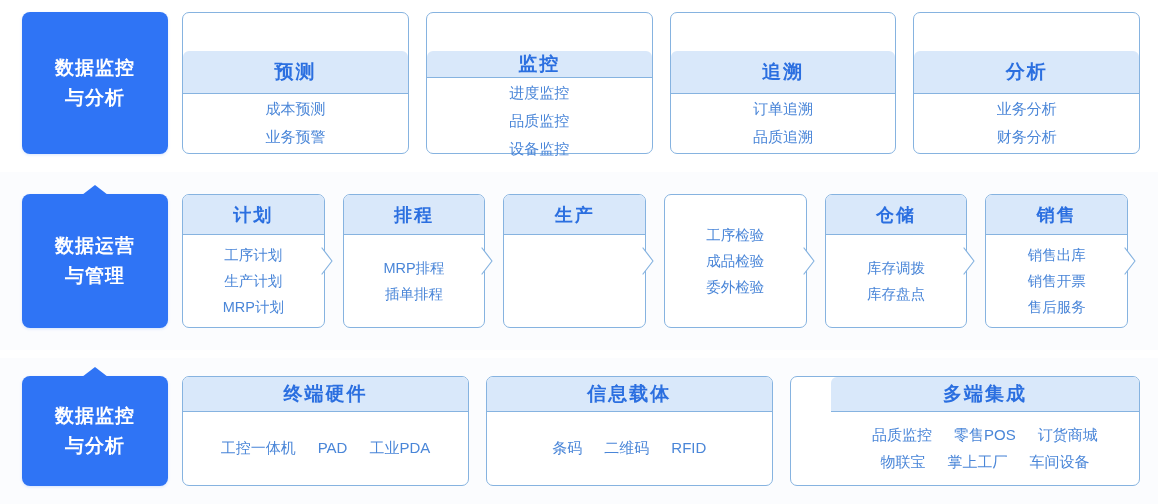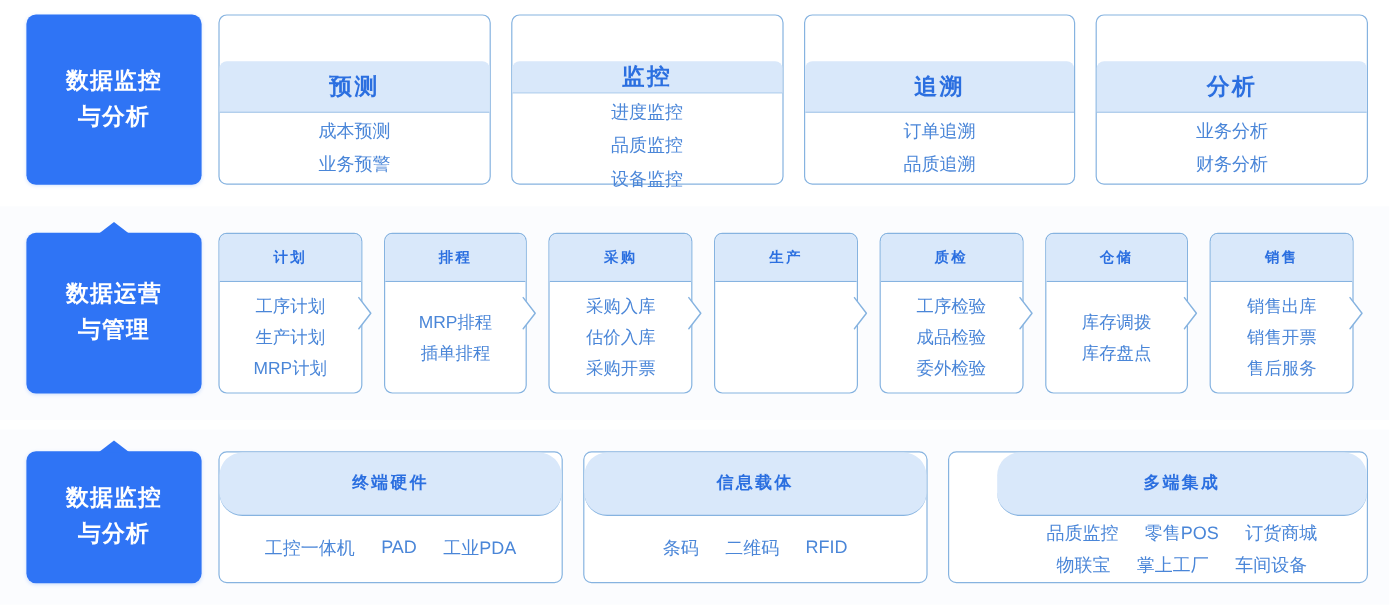--- a/index.html
+++ b/index.html
@@ -110,39 +110,39 @@
 
   
   .row-top { gap: 17px; align-items: center; }
   .row-top .card { flex: 1 1 0; height: 142px; }
   .row-top .card-hd { height: 44px; font-size: 19px; margin-top: 38px; }
   .row-top .card-bd { gap: 9px; font-size: 15px; padding: 6px 0; }
 
   
   .row-mid { gap: 18px; align-items: center; padding-right: 30px; }
   .row-mid .card { flex: 1 1 0; height: 134px; }
-  .row-mid .card-hd { height: 40px; font-size: 12px; }
+  .row-mid .card-hd { height: 40px; font-size: 18px; }
   .row-mid .card-bd { gap: 7px; font-size: 14.5px; padding: 5px 0; }
 
   
   .chev {
     position: absolute;
     right: -10px;
     top: 50%;
     transform: translateY(-50%);
     width: 13px;
     height: 28px;
     pointer-events: none;
   }
   .chev svg { display: block; }
 
   
   .row-bot { gap: 17px; align-items: center; }
   .row-bot .card { height: 110px; }
-  .row-bot .card-hd { height: 53px; font-size: 14px; border-radius: 19px; }
+  .row-bot .card-hd { height: 35px; font-size: 19px; }
   .row-bot .card-bd { gap: 8px; font-size: 15px; padding: 4px 0; }
   .row-bot .card.c-term { flex: 3.05 1 0; }
   .row-bot .card.c-info { flex: 3.05 1 0; justify-content: flex-end; }
   .row-bot .card.c-multi { flex: 3.30 1 0; padding-left: 40px; }
   .row-bot .item-row {
     display: flex;
     justify-content: center;
     gap: 22px;
     white-space: nowrap;
   }
@@ -228,45 +228,31 @@
           <span class="item">MRP排程</span>
           <span class="item">插单排程</span>
         </div>
         <span class="chev">
           <svg width="13" height="28" viewBox="0 0 13 28">
               <path d="M1 1 L11 14 L1 27" fill="#ffffff" stroke="#86b3e0" stroke-width="1.2" stroke-linejoin="round" stroke-linecap="round"></path>
             </svg>
         </span>
       </div>
 
-      <div class="card">
-        <div class="card-hd">采购</div>
-        <div class="card-bd">
-          <span class="item">采购入库</span>
-          <span class="item">估价入库</span>
-          <span class="item">采购开票</span>
-        </div>
-        <span class="chev">
-          <svg width="13" height="28" viewBox="0 0 13 28">
-              <path d="M1 1 L11 14 L1 27" fill="#ffffff" stroke="#86b3e0" stroke-width="1.2" stroke-linejoin="round" stroke-linecap="round"></path>
-            </svg>
-        </span>
-      </div>
 
       <div class="card">
         <div class="card-hd">生产</div>
         <span class="chev">
           <svg width="13" height="28" viewBox="0 0 13 28">
               <path d="M1 1 L11 14 L1 27" fill="#ffffff" stroke="#86b3e0" stroke-width="1.2" stroke-linejoin="round" stroke-linecap="round"></path>
             </svg>
         </span>
       </div>
 
       <div class="card">
-        <div class="card-hd">质检</div>
         <div class="card-bd">
           <span class="item">工序检验</span>
           <span class="item">成品检验</span>
           <span class="item">委外检验</span>
         </div>
         <span class="chev">
           <svg width="13" height="28" viewBox="0 0 13 28">
               <path d="M1 1 L11 14 L1 27" fill="#ffffff" stroke="#86b3e0" stroke-width="1.2" stroke-linejoin="round" stroke-linecap="round"></path>
             </svg>
         </span>

